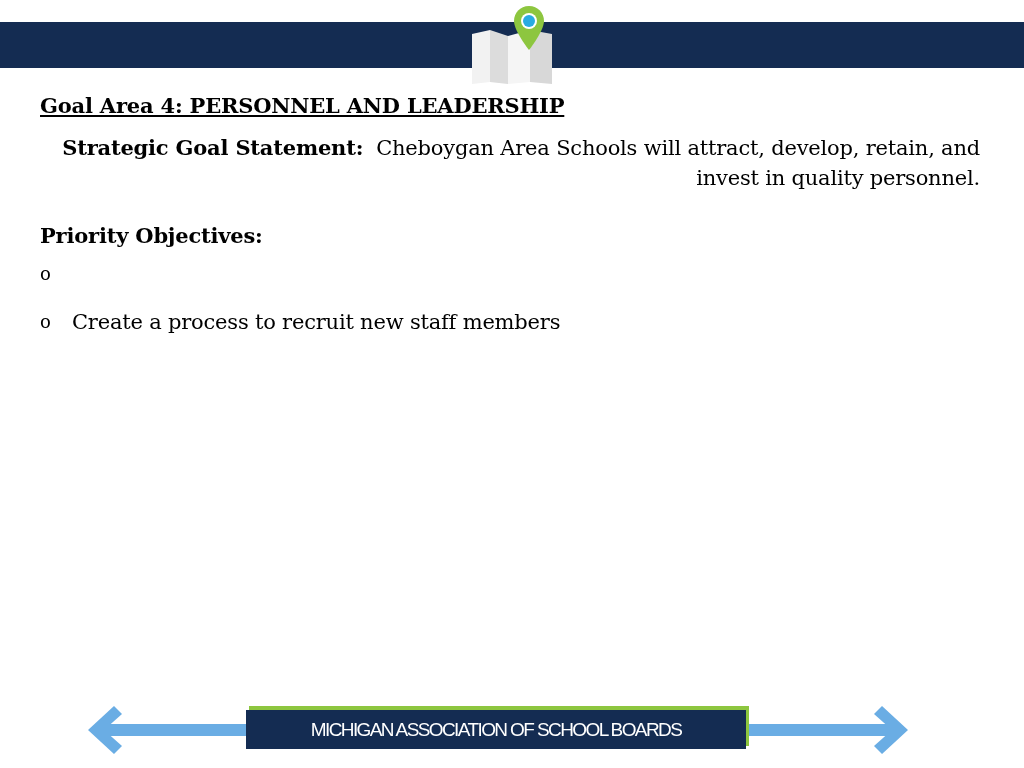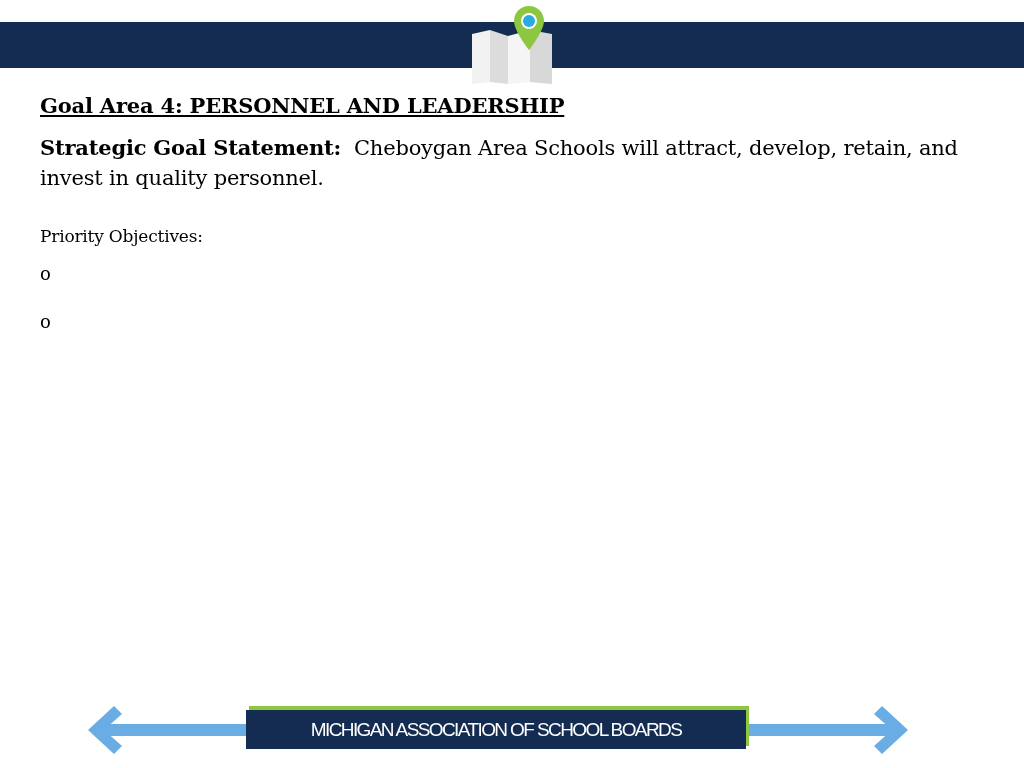--- a/index.html
+++ b/index.html
@@ -13,25 +13,25 @@
     position: absolute; left: 0; top: 22px; width: 1024px; height: 46px;
     background: #142c52;
   }
   .map-icon { position: absolute; left: 468px; top: 4px; width: 90px; height: 82px; }
   .content { position: absolute; left: 40px; top: 91px; width: 940px; }
   .goal-title {
     font-size: 21px; font-weight: bold; text-decoration: underline;
     margin: 0; line-height: 30px; letter-spacing: -0.2px;
   }
   .statement {
-    font-size: 21px; margin-top: 12px; line-height: 30px; letter-spacing: -0.2px;
+    font-size: 21px; margin-top: 12px; line-height: 30px; letter-spacing: -0.2px; text-align: right;
   }
   .statement b { font-weight: bold; }
   .priority-h {
-    font-size: 17px; font-weight: normal; margin-top: 28px; line-height: 30px; letter-spacing: -0.2px;
+    font-size: 21px; font-weight: bold; margin-top: 28px; line-height: 30px; letter-spacing: -0.2px;
   }
   .objectives { list-style: none; margin: 8px 0 0 0; padding: 0; }
   .objectives li {
     font-size: 21px; line-height: 30px; margin-bottom: 18px; display: flex; letter-spacing: -0.2px;
   }
   .bullet { width: 32px; font-size: 18px; flex: 0 0 32px; }
   .footer { position: absolute; left: 0; top: 700px; width: 1024px; height: 60px; padding-left: 29px; }
   .footer-arrows { position: absolute; left: 88px; top: 4px; width: 820px; height: 52px; }
   .footer-green {
     position: absolute; left: 249px; top: 6px; width: 500px; height: 40px; background: #8dc63f;
@@ -63,20 +63,21 @@
     <b>Strategic Goal Statement:</b>&nbsp;
     <span>Cheboygan Area Schools will attract, develop, retain, and invest in quality personnel.</span>
   </div>
   <div class="priority-h">Priority Objectives:</div>
   <ul class="objectives">
     <li>
       <span class="bullet">o</span>
     </li>
     <li>
       <span class="bullet">o</span>
+      <span>Create a process to recruit new staff members</span>
     </li>
   </ul>
 </div>
 
 <div class="footer">
   <svg class="footer-arrows" viewBox="0 0 820 52">
     <rect x="14" y="20" width="792" height="12" fill="#6aade4"></rect>
     <polygon points="0,26 26,2 34,10 16,26 34,42 26,50" fill="#6aade4"></polygon>
     <polygon points="820,26 794,2 786,10 804,26 786,42 794,50" fill="#6aade4"></polygon>
   </svg>

